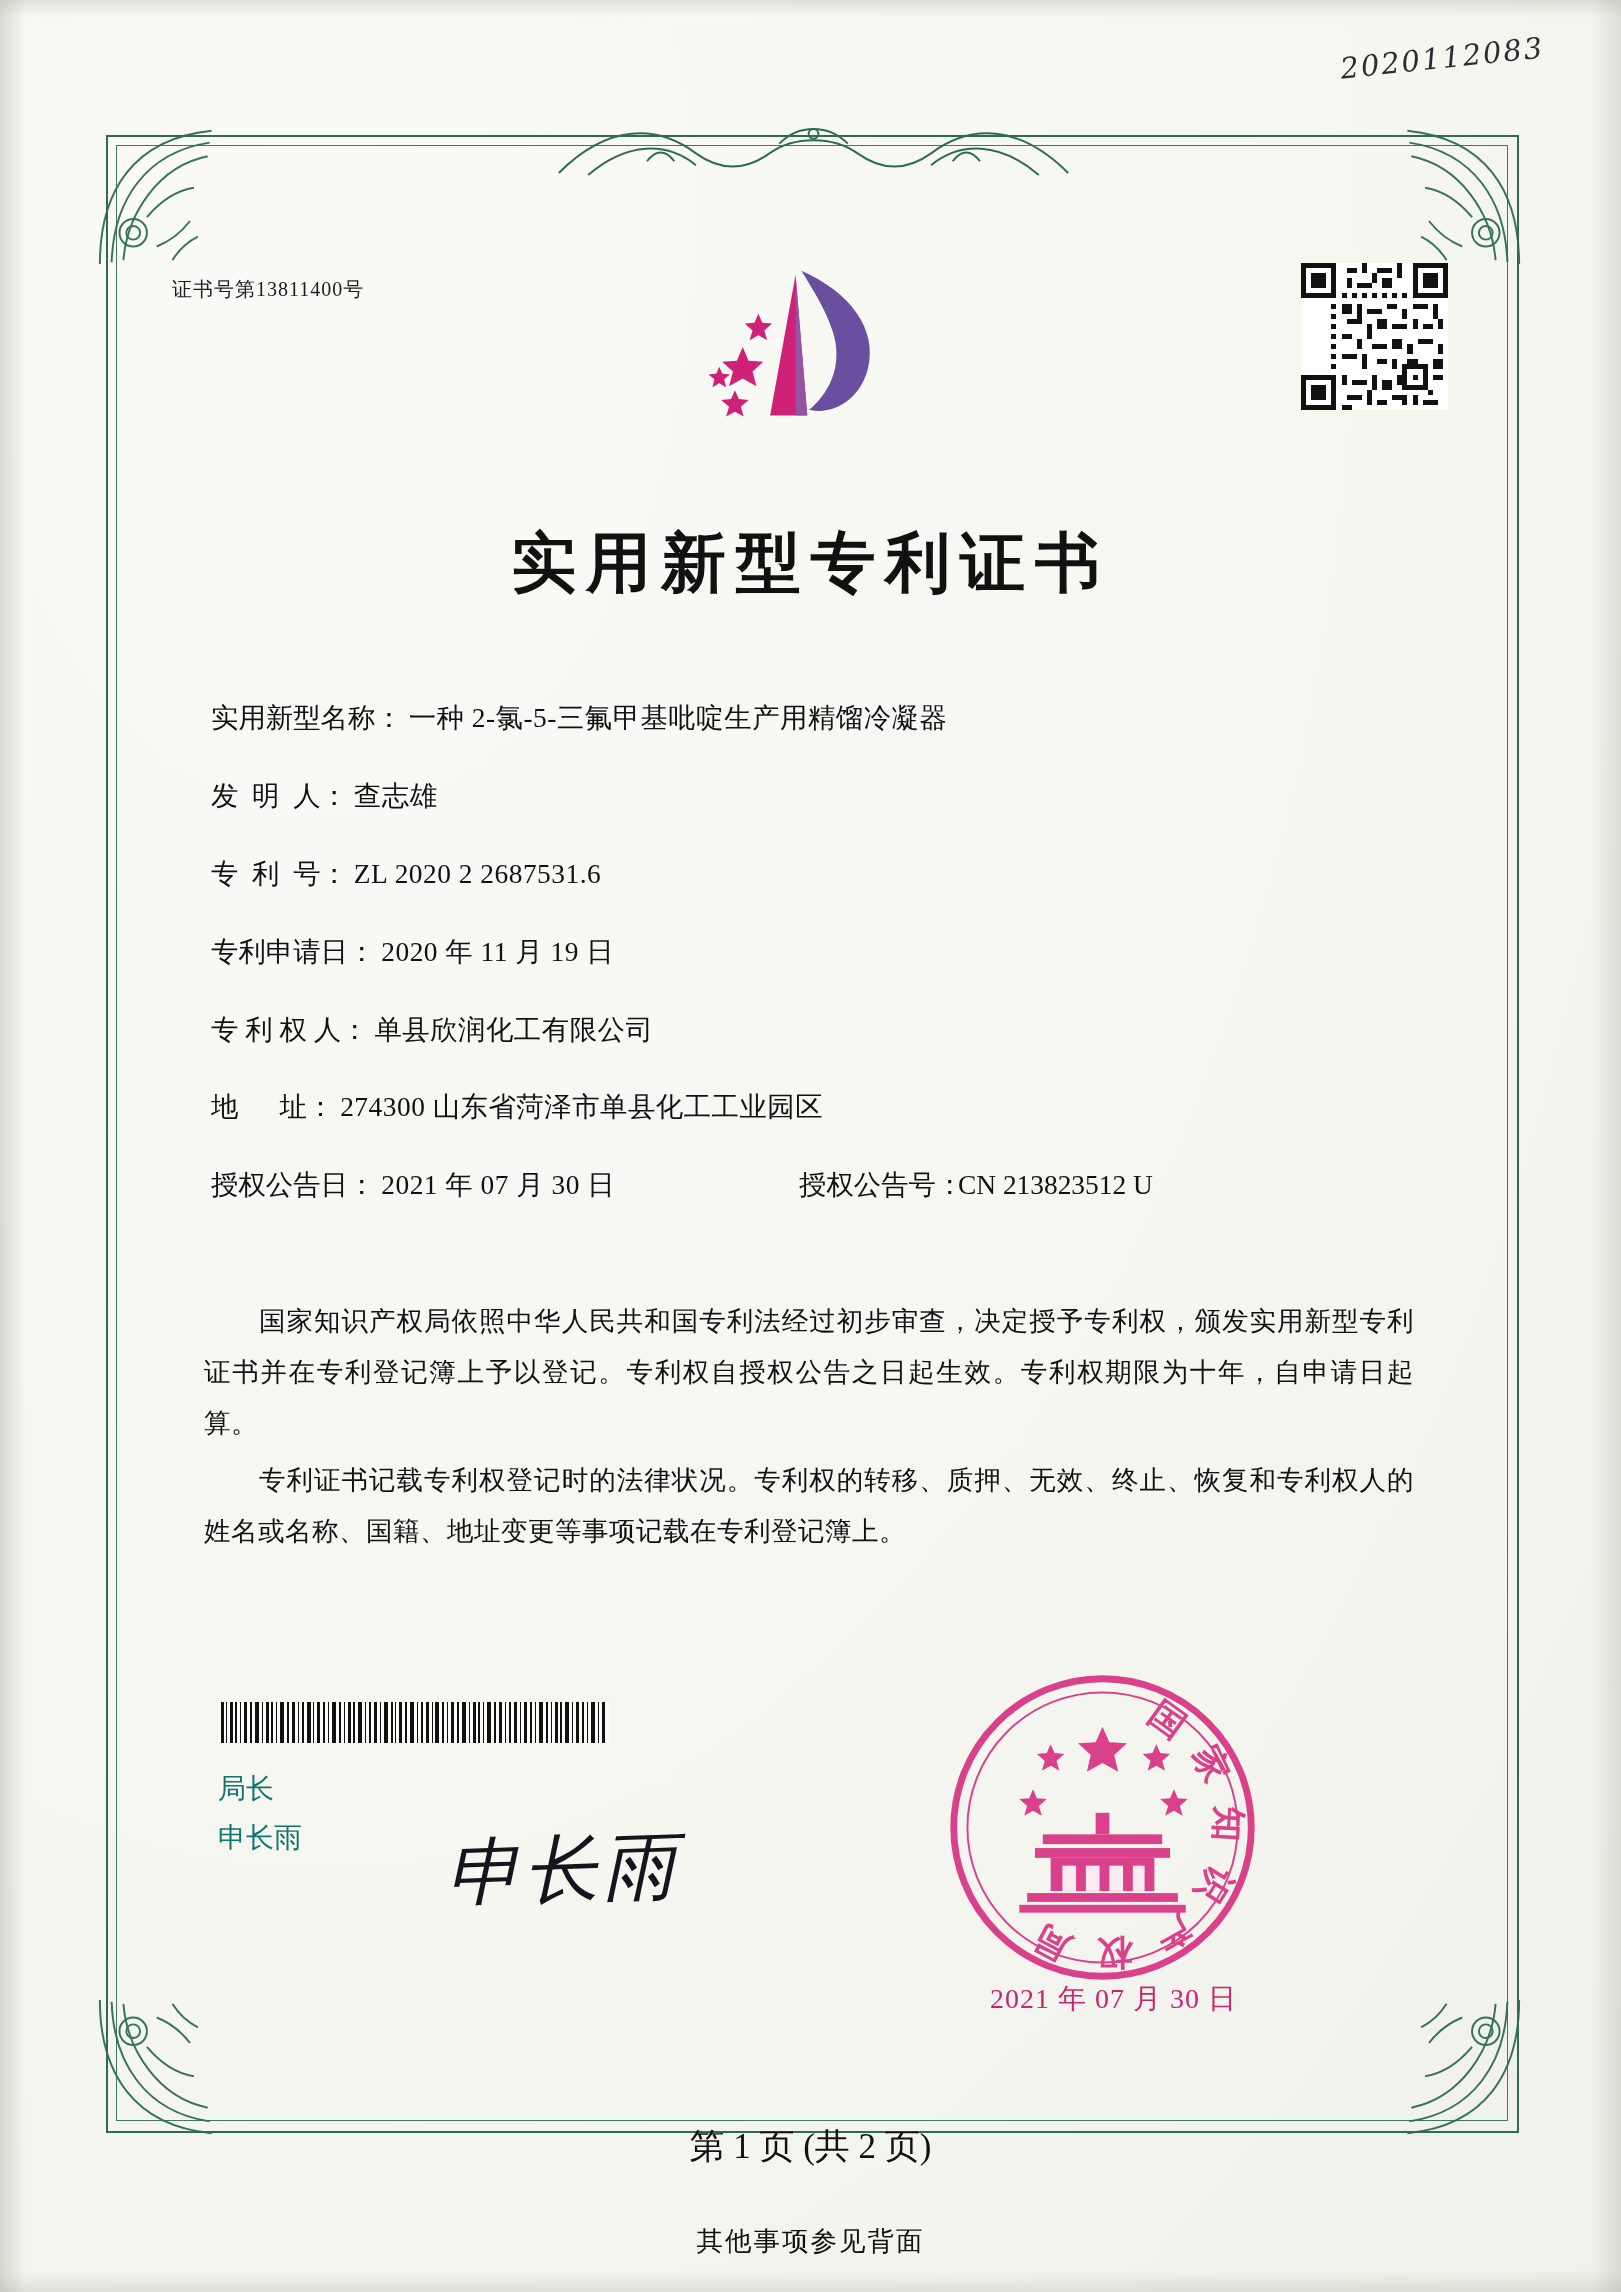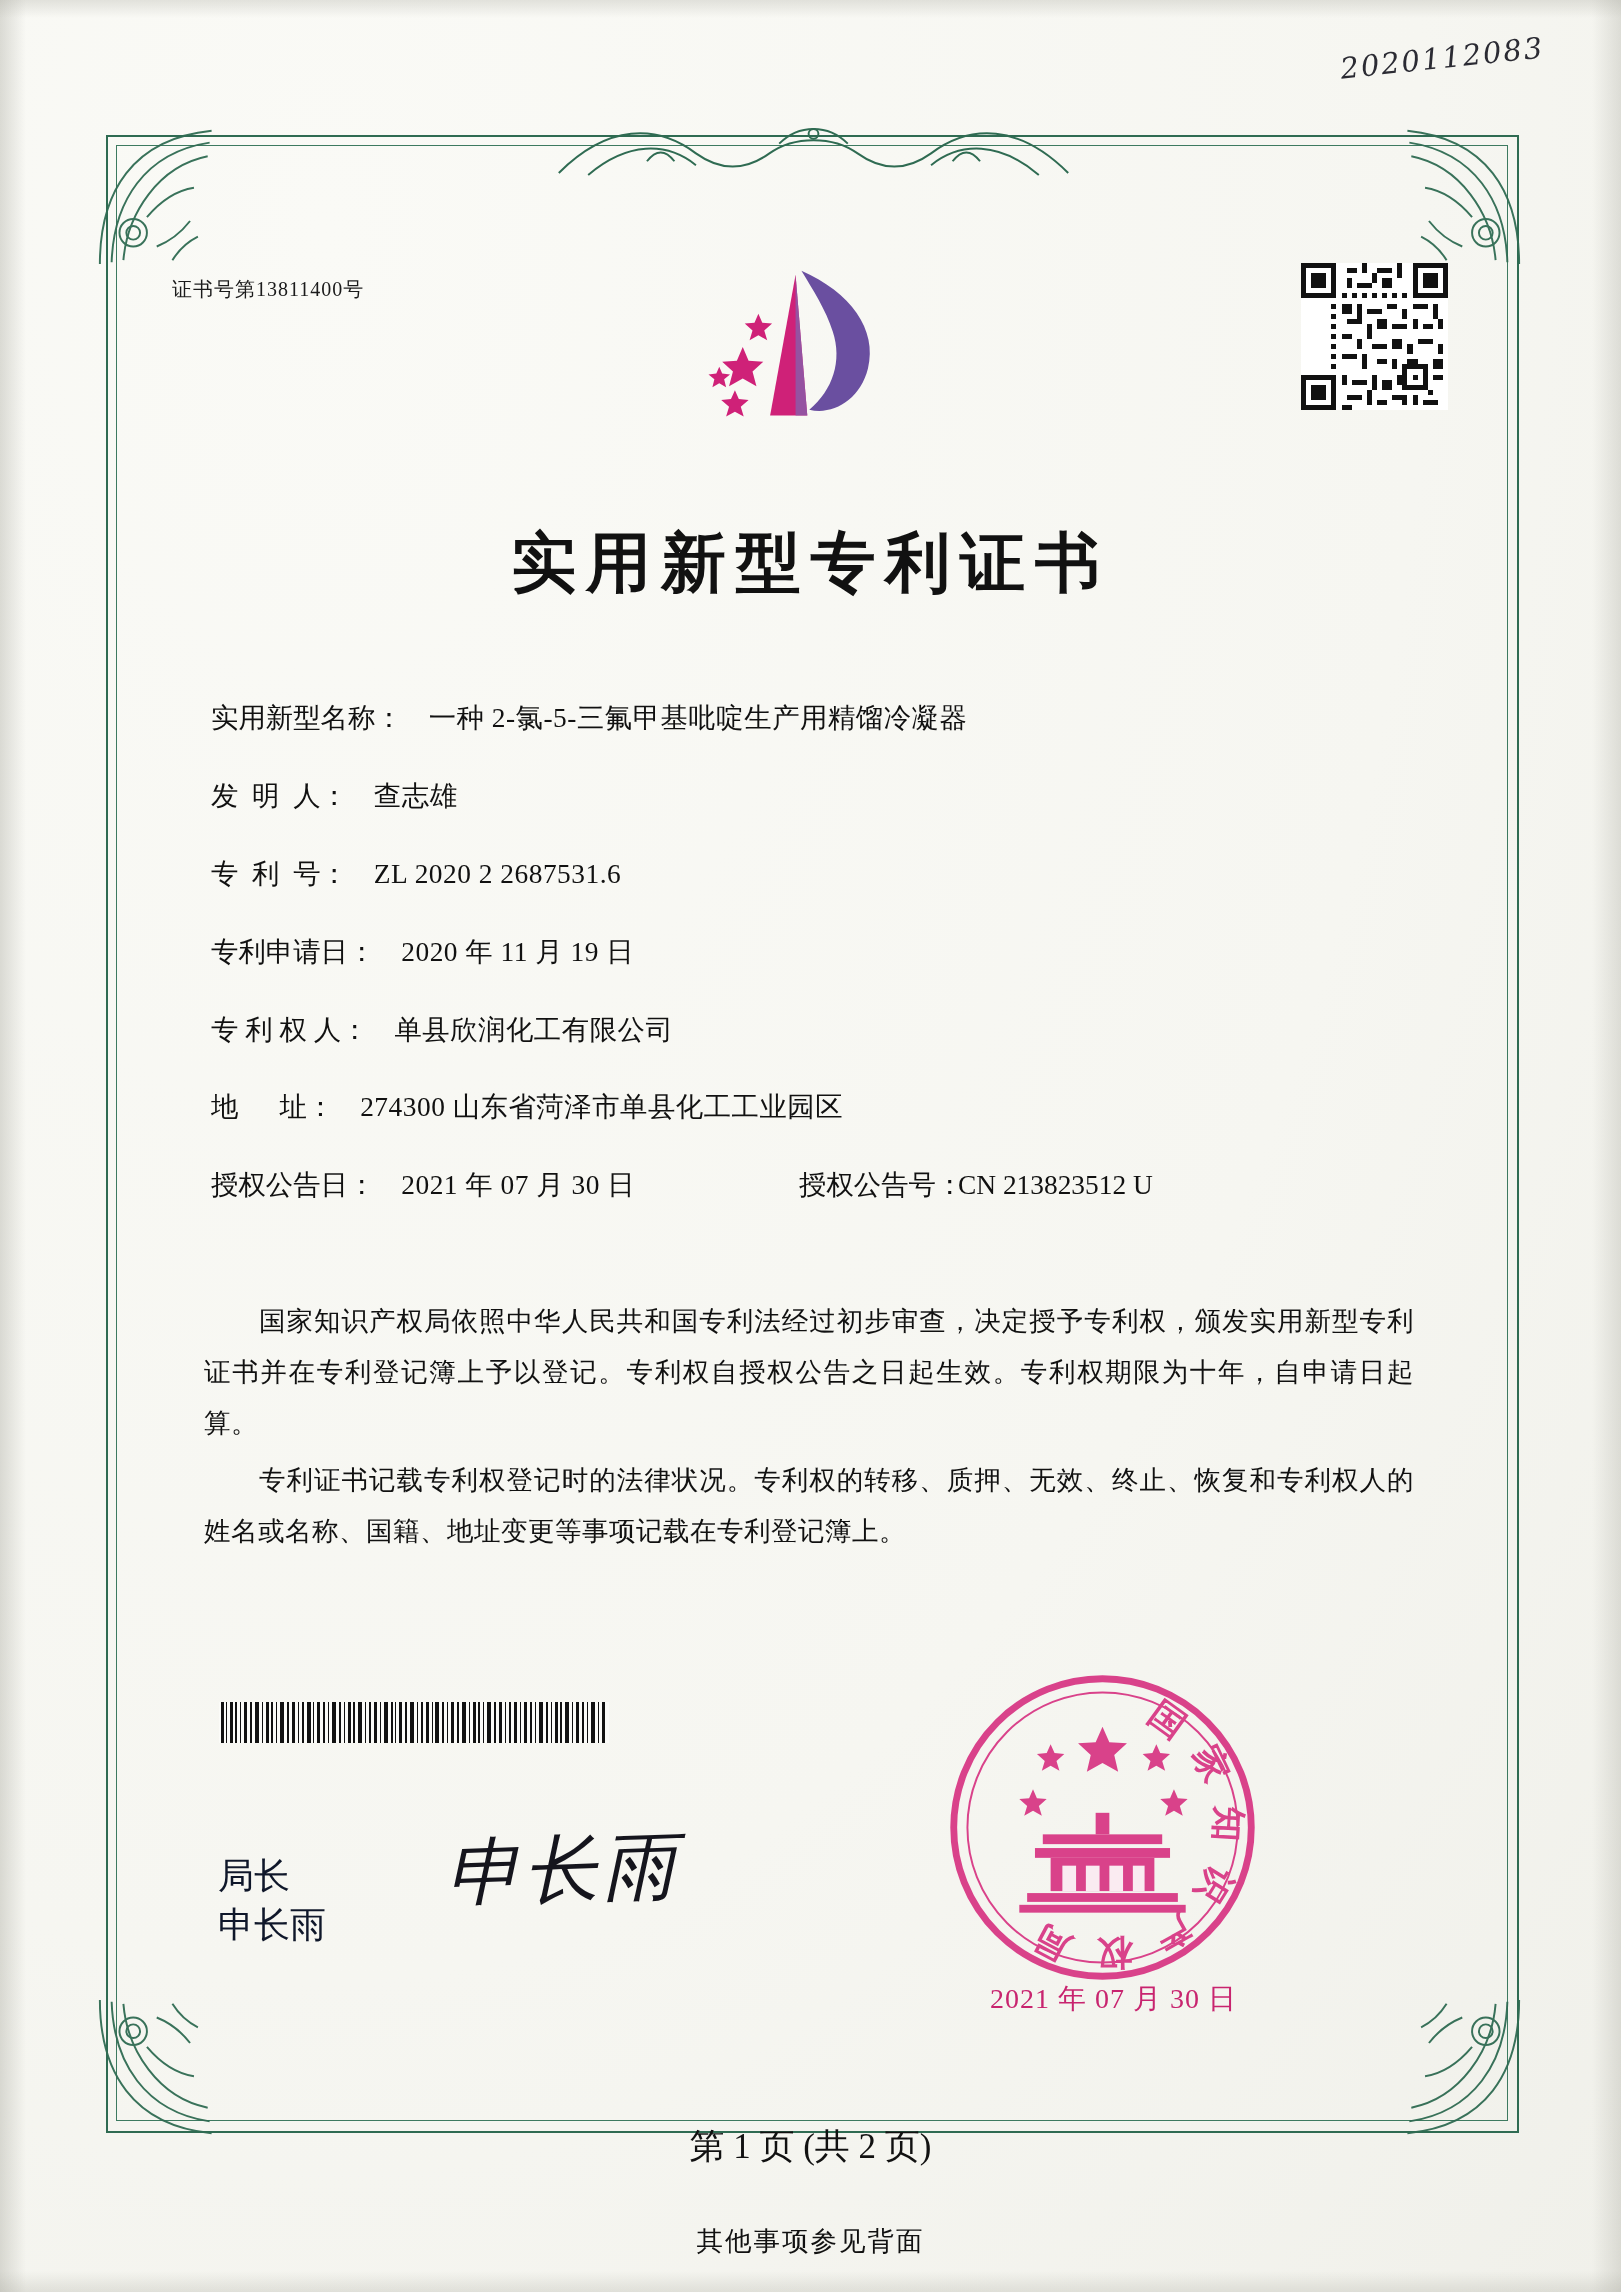--- a/index.html
+++ b/index.html
@@ -132,21 +132,20 @@
     top: 702px;
     width: 1176px;
     font-size: 27.4px;
     color: #111;
   }
   .field-row {
     display: flex;
     align-items: baseline;
     margin-bottom: 45px;
     line-height: 1.2;
-    gap: 20px;
   }
   .f-label {
     white-space: pre;
     flex: 0 0 auto;
   }
   .f-value {
     margin-left: 5.9px;
     letter-spacing: 0.5px;
   }
   .field-row.two-col { position: relative; }
@@ -184,23 +183,23 @@
     top: 1702px;
     width: 392px;
     height: 41px;
   }
   .barcode svg { width: 100%; height: 100%; display:block; }
 
   
   .sig-label {
     position: absolute;
     left: 218px;
-    top: 1852px;
-    font-size: 36px;
-    color: #0f172a;
+    top: 1764px;
+    font-size: 28px;
+    color: #0f766e;
     line-height: 49px;
   }
   .sig-hand {
     position: absolute;
     left: 446px;
     top: 1821px;
     font-family: "DejaVu Serif", serif;
     font-size: 74px;
     color: #15151d;
     font-style: italic;

